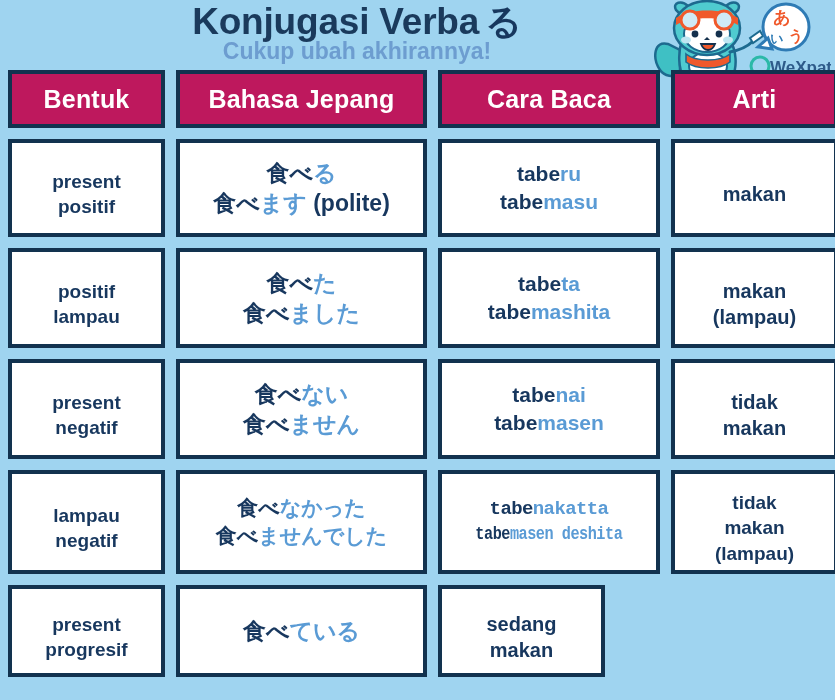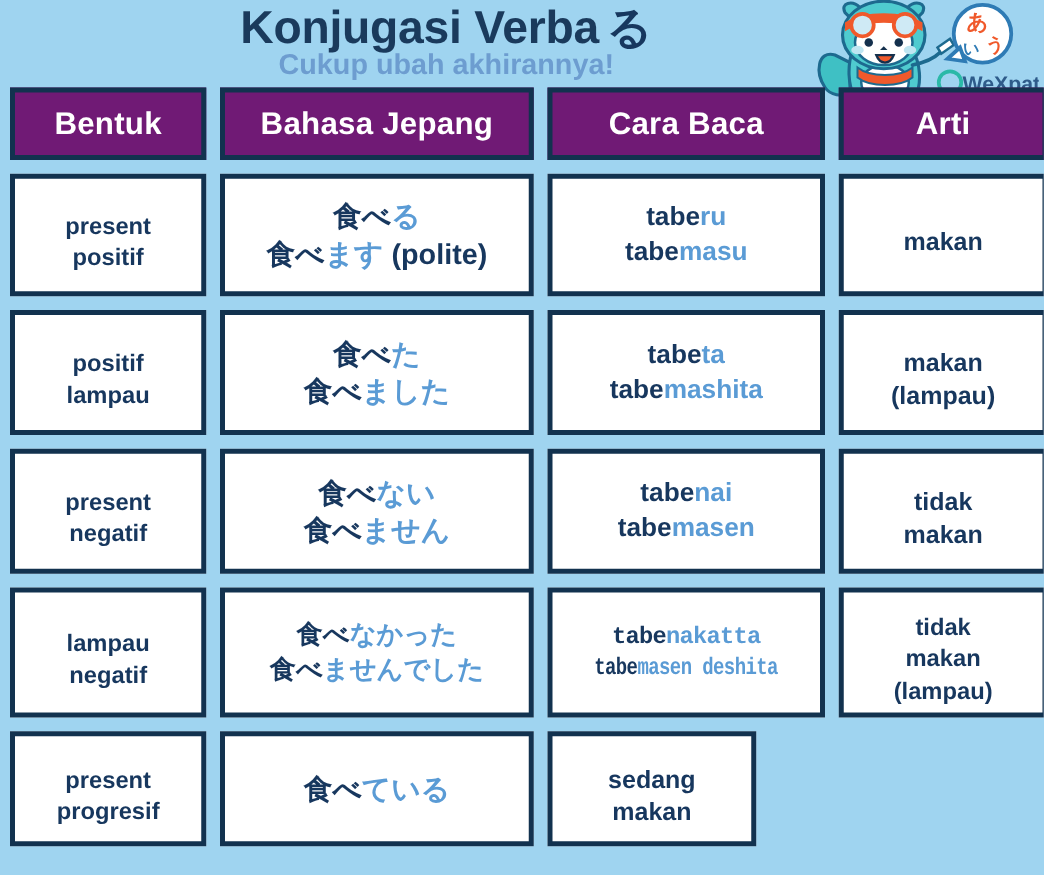--- a/index.html
+++ b/index.html
@@ -95,21 +95,21 @@
   }
 
   
   .col-0 { width: 157px; flex: 0 0 157px; }
   .col-1 { width: 251px; flex: 0 0 251px; }
   .col-2 { width: 222px; flex: 0 0 222px; }
   .col-3 { width: 167px; flex: 0 0 167px; }
 
   
   .row-head .cell {
-    background: #701a75;
+    background: #be185d;
     height: 58px;
   }
   .row-head .cell span {
     color: #ffffff;
     font-size: 25px;
     font-weight: bold;
     letter-spacing: 0.2px;
     white-space: nowrap;
   }
 

